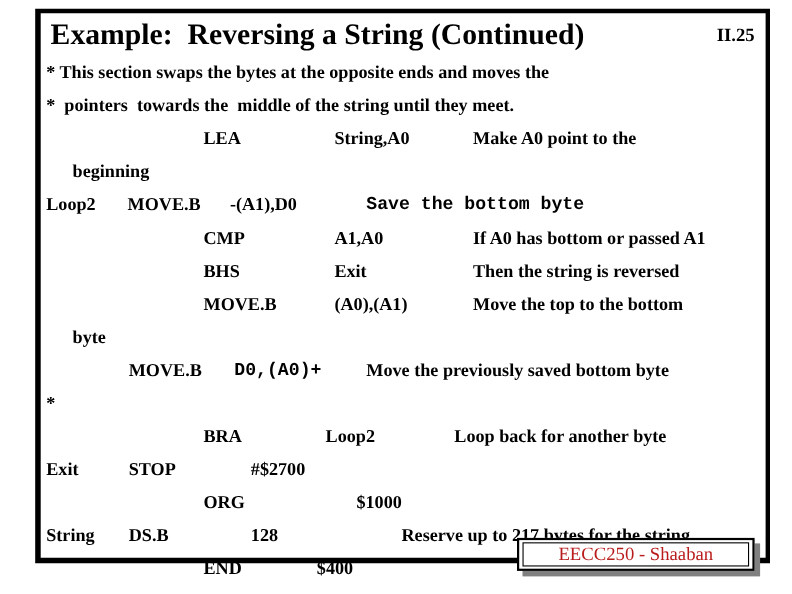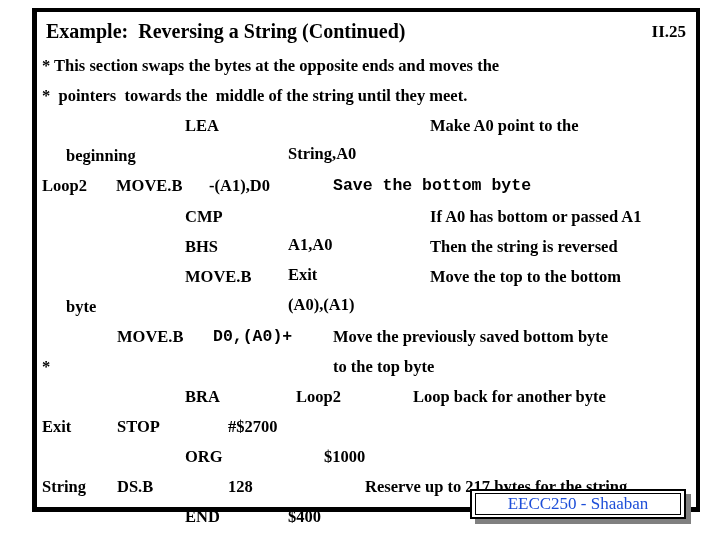--- a/index.html
+++ b/index.html
@@ -47,21 +47,21 @@
     position: absolute;
     left: 46px;
     top: 16px;
     width: 648px;
     height: 34px;
   }
   #slide-title {
     position: absolute;
     left: 0;
     top: 0;
-    font-size: 20px;
+    font-size: 27px;
     font-weight: bold;
     letter-spacing: 0px;
     white-space: pre;
     line-height: 30px;
   }
   #slide-number {
     position: absolute;
     right: 8px;
     top: 6px;
     font-size: 17px;
@@ -93,21 +93,21 @@
     top: 0;
     white-space: pre;
     font-weight: bold;
   }
 
   
   .c-star    { left: 10px;  }
   .c-label   { left: 10px;  }
   .c-cont    { left: 34px;  }
   .c-op      { left: 153px; }
-  .c-operand { left: 256px; margin-top: 28px; }
+  .c-operand { left: 272px; }
   .c-cmt     { left: 398px; }
 
   
   .hdr-line {
     position: absolute;
     left: 10px;
     font-size: 16.5px;
     font-weight: bold;
     white-space: pre;
   }
@@ -150,21 +150,21 @@
   }
   #footer-badge .badge-text {
     position: absolute;
     left: 0;
     right: 0;
     top: 3px;
     text-align: center;
     font-size: 17px;
     font-weight: normal;
     white-space: pre;
-    color: #1d4ed8;
+    color: #b91c1c;
   }
 </style>
 </head>
 <body>
 
 <div id="slide">
 
   <div id="frame"></div>
 
   <div id="title-row">
@@ -218,21 +218,20 @@
     </div>
 
     <div class="code-line" style="top:277px;">
       <span class="col" style="left:85px;">MOVE.B</span>
       <span class="col" style="left:181px;font-family:Liberation Mono, monospace;">D0,(A0)+</span>
       <span class="col" style="left:301px;">Move the previously saved bottom byte</span>
     </div>
 
     <div class="code-line" style="top:307px;">
       <span class="col c-star">*</span>
-      <span class="col" style="left:301px;">to the top byte</span>
     </div>
 
     <div class="code-line" style="top:337px;">
       <span class="col c-op">BRA</span>
       <span class="col" style="left:264px;">Loop2</span>
       <span class="col" style="left:381px;">Loop back for another byte</span>
     </div>
 
     <div class="code-line" style="top:367px;">
       <span class="col" style="left:10px;">Exit</span>

